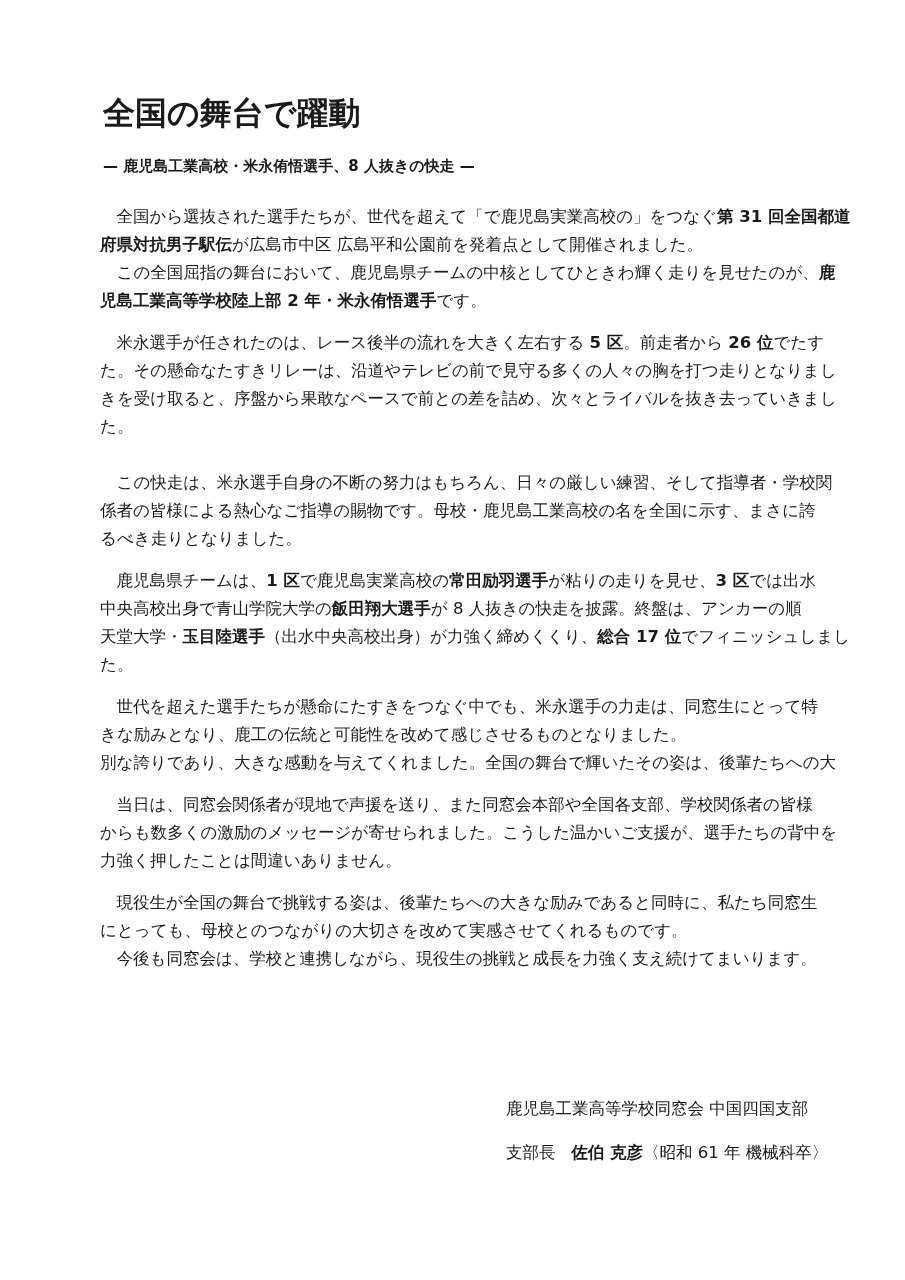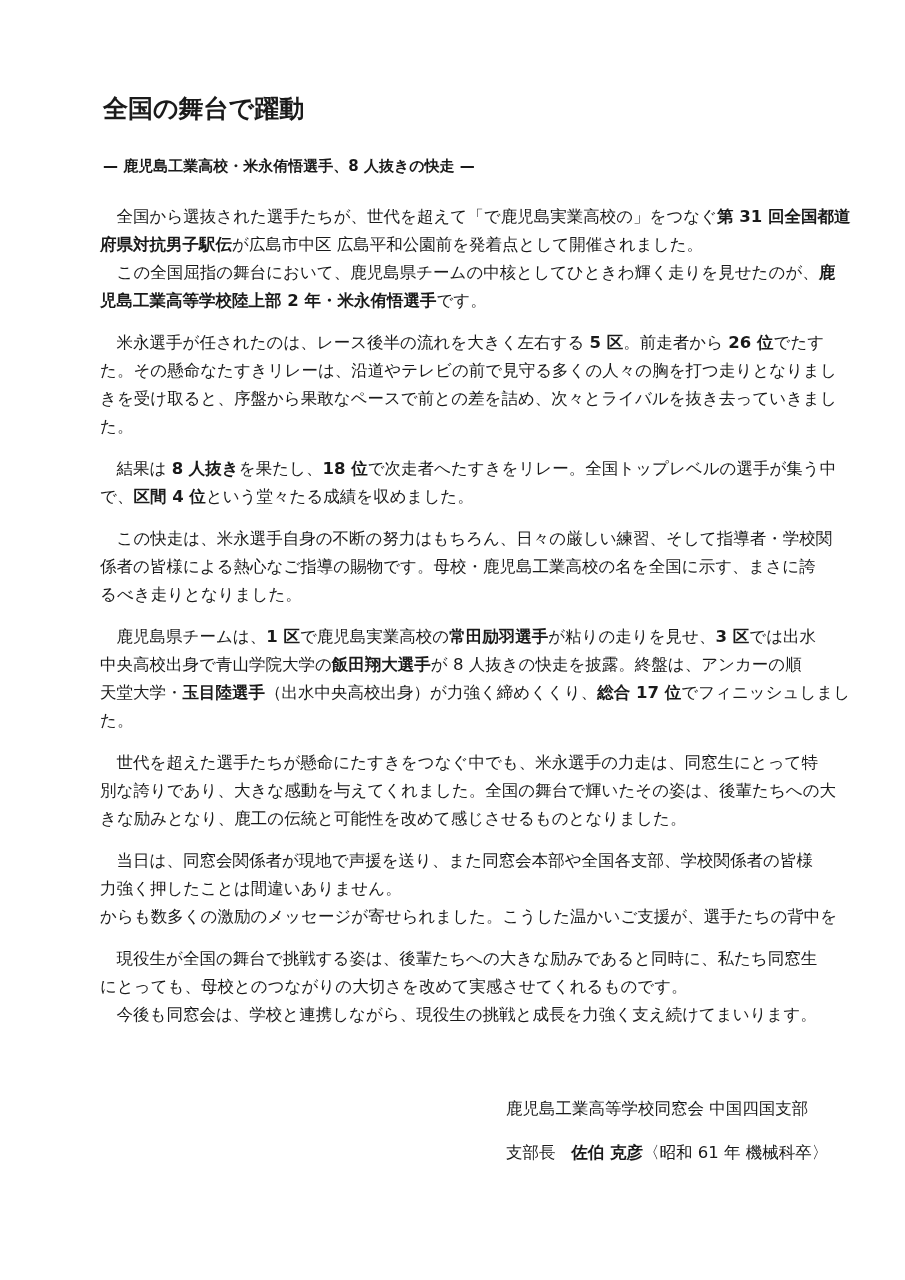--- a/index.html
+++ b/index.html
@@ -4,21 +4,21 @@
 <style>
   html, body { margin: 0; padding: 0; background: #ffffff; }
   body {
     width: 905px; height: 1280px; position: relative; overflow: hidden;
     font-family: "DejaVu Sans", "Liberation Sans", sans-serif;
     color: #1a1a1a;
   }
   .page { position: absolute; left: 0; top: 0; width: 905px; height: 1280px; }
   .title {
     position: absolute; left: 103px; top: 92px;
-    font-size: 25px; font-weight: bold; letter-spacing: 0px; white-space: nowrap;
+    font-size: 32px; font-weight: bold; letter-spacing: 0px; white-space: nowrap;
   }
   .subtitle {
     position: absolute; left: 103px; top: 157px;
     font-size: 15px; font-weight: bold; white-space: nowrap;
   }
   .body { position: absolute; left: 100px; top: 203px; width: 745px; }
   .para { margin: 0; }
   .line {
     height: 28px; line-height: 28px; font-size: 16.5px; white-space: nowrap;
     overflow: visible;
@@ -47,48 +47,44 @@
         <div class="line"><b>児島工業高等学校陸上部 2 年・米永侑悟選手</b><span>です。</span></div>
       </div>
       <div class="gap-lg" style="height: 14px;"></div>
       <div class="para">
         <div class="line"><span>　米永選手が任されたのは、レース後半の流れを大きく左右する </span><b>5 区</b><span>。前走者から </span><b>26 位</b><span>でたす</span></div>
         <div class="line"><span>た。その懸命なたすきリレーは、沿道やテレビの前で見守る多くの人々の胸を打つ走りとなりまし</span></div>
         <div class="line"><span>きを受け取ると、序盤から果敢なペースで前との差を詰め、次々とライバルを抜き去っていきまし</span></div>
         <div class="line"><span>た。</span></div>
       </div>
       <div class="gap-lg" style="height: 14px;"></div>
-      <div class="para">
-        <div class="line"><span>　結果は </span><b>8 人抜き</b><span>を果たし、</span><b>18 位</b><span>で次走者へたすきをリレー。全国トップレベルの選手が集う中</span></div>
-        <div class="line"><span>で、</span><b>区間 4 位</b><span>という堂々たる成績を収めました。</span></div>
-      </div>
       <div class="gap-lg" style="height: 14px;"></div>
       <div class="para">
         <div class="line"><span>　この快走は、米永選手自身の不断の努力はもちろん、日々の厳しい練習、そして指導者・学校関</span></div>
         <div class="line"><span>係者の皆様による熱心なご指導の賜物です。母校・鹿児島工業高校の名を全国に示す、まさに誇</span></div>
         <div class="line"><span>るべき走りとなりました。</span></div>
       </div>
       <div class="gap-lg" style="height: 14px;"></div>
       <div class="para">
         <div class="line"><span>　鹿児島県チームは、</span><b>1 区</b><span>で鹿児島実業高校の</span><b>常田励羽選手</b><span>が粘りの走りを見せ、</span><b>3 区</b><span>では出水</span></div>
         <div class="line"><span>中央高校出身で青山学院大学の</span><b>飯田翔大選手</b><span>が 8 人抜きの快走を披露。終盤は、アンカーの順</span></div>
         <div class="line"><span>天堂大学・</span><b>玉目陸選手</b><span>（出水中央高校出身）が力強く締めくくり、</span><b>総合 17 位</b><span>でフィニッシュしまし</span></div>
         <div class="line"><span>た。</span></div>
       </div>
       <div class="gap-lg" style="height: 14px;"></div>
       <div class="para">
         <div class="line"><span>　世代を超えた選手たちが懸命にたすきをつなぐ中でも、米永選手の力走は、同窓生にとって特</span></div>
+        <div class="line"><span>きな励みとなり、鹿工の伝統と可能性を改めて感じさせるものとなりました。</span></div>
         <div class="line"><span>別な誇りであり、大きな感動を与えてくれました。全国の舞台で輝いたその姿は、後輩たちへの大</span></div>
-        <div class="line"><span>きな励みとなり、鹿工の伝統と可能性を改めて感じさせるものとなりました。</span></div>
       </div>
       <div class="gap-lg" style="height: 14px;"></div>
       <div class="para">
         <div class="line"><span>　当日は、同窓会関係者が現地で声援を送り、また同窓会本部や全国各支部、学校関係者の皆様</span></div>
+        <div class="line"><span>からも数多くの激励のメッセージが寄せられました。こうした温かいご支援が、選手たちの背中を</span></div>
         <div class="line"><span>力強く押したことは間違いありません。</span></div>
-        <div class="line"><span>からも数多くの激励のメッセージが寄せられました。こうした温かいご支援が、選手たちの背中を</span></div>
       </div>
       <div class="gap-lg" style="height: 14px;"></div>
       <div class="para">
         <div class="line"><span>　現役生が全国の舞台で挑戦する姿は、後輩たちへの大きな励みであると同時に、私たち同窓生</span></div>
         <div class="line"><span>にとっても、母校とのつながりの大切さを改めて実感させてくれるものです。</span></div>
         <div class="line"><span>　今後も同窓会は、学校と連携しながら、現役生の挑戦と成長を力強く支え続けてまいります。</span></div>
       </div>
     </div>
 
   <div class="signature sig1">鹿児島工業高等学校同窓会  中国四国支部</div>

